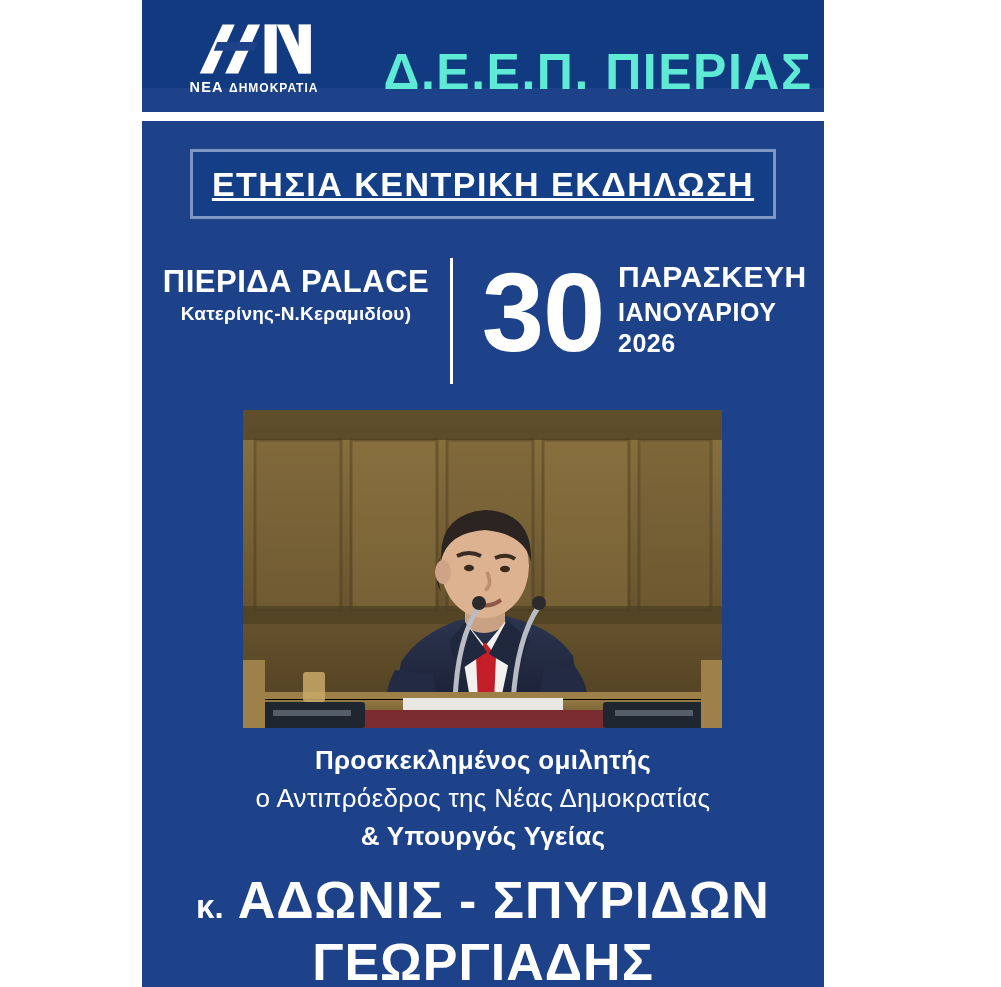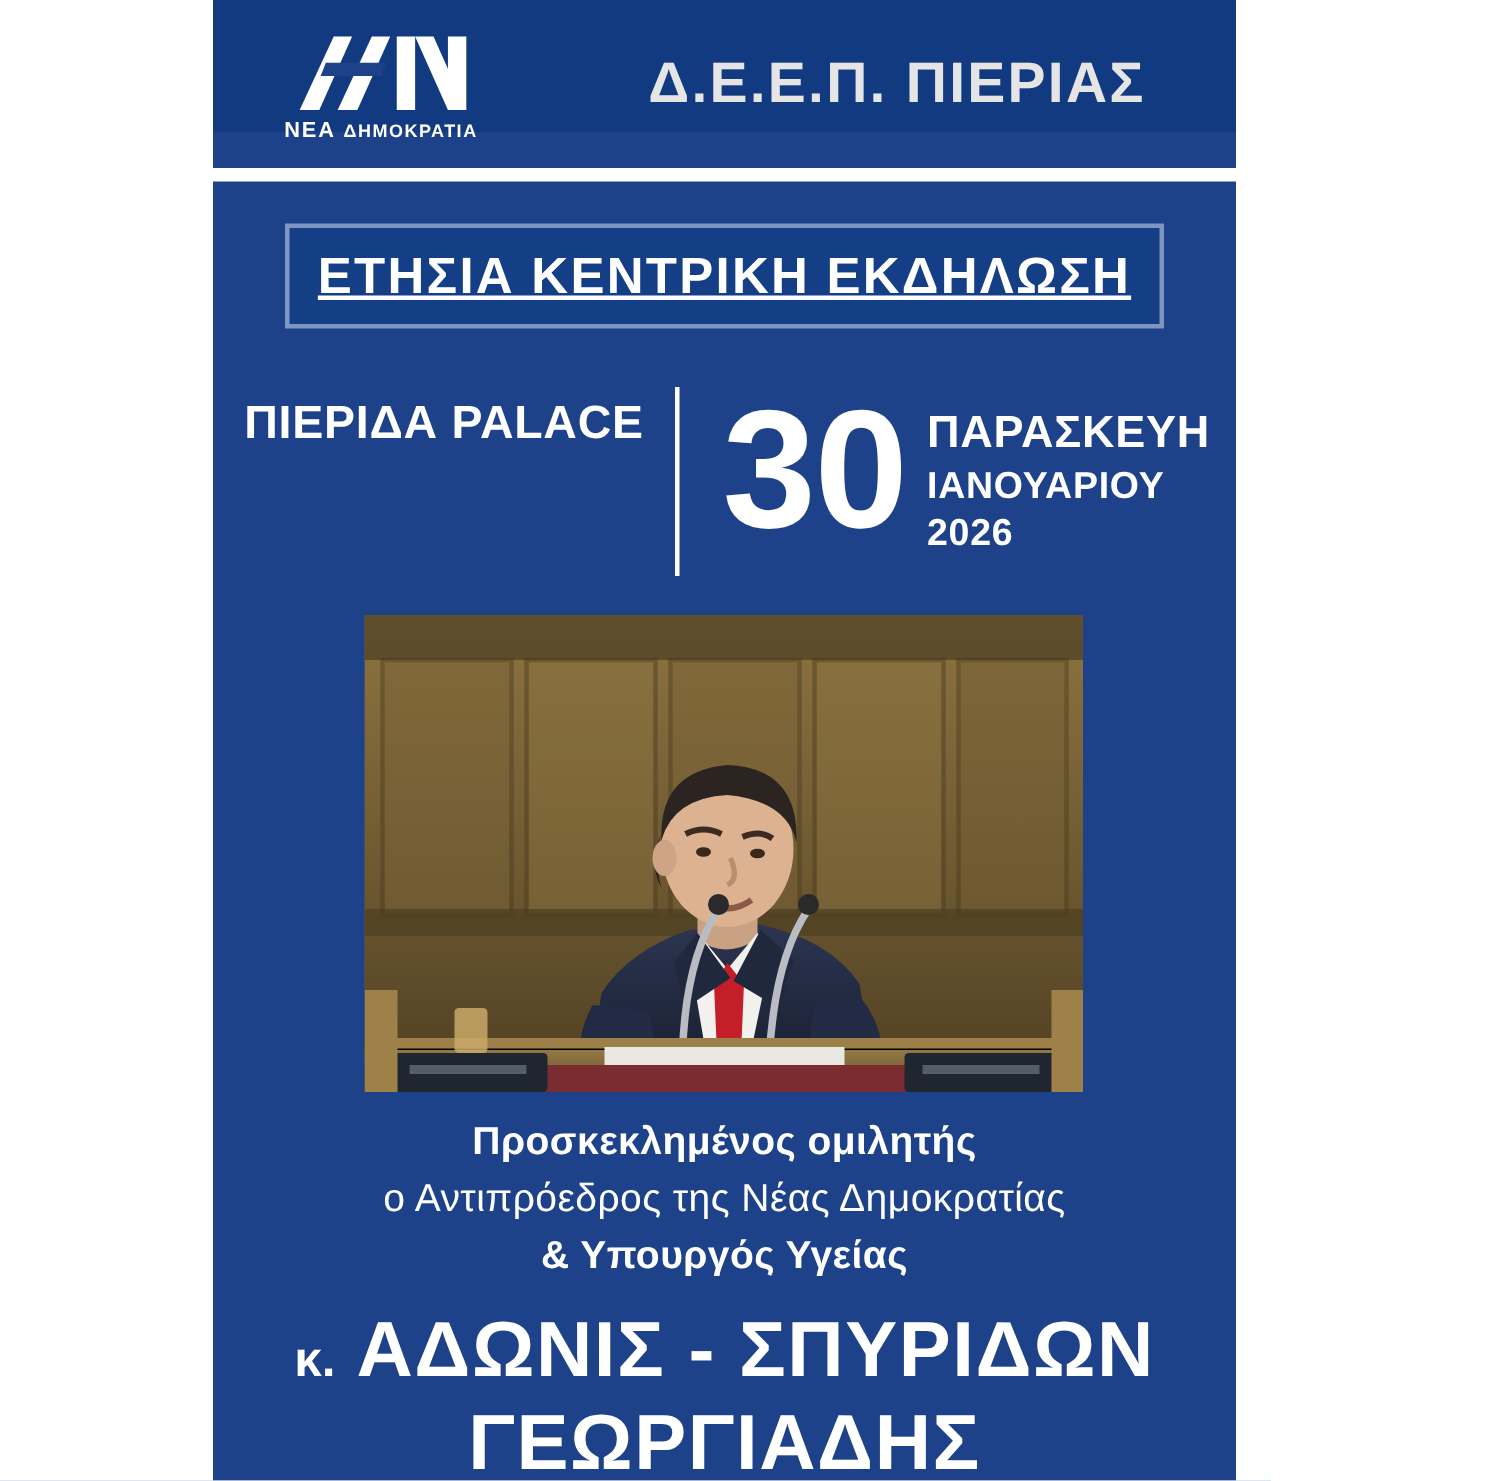--- a/index.html
+++ b/index.html
@@ -83,28 +83,28 @@
     font-weight: 700;
     white-space: nowrap;
   }
   .logo-text .small {
     font-size: 12px;
     letter-spacing: 1px;
   }
   .header-title {
     position: absolute;
     left: 230px;
-    top: 0;
+    top: 16px;
     width: 452px;
     height: 112px;
     display: flex;
     align-items: center;
     justify-content: center;
-    color: #e5e5e5;
-    font-size: 38px;
+    color: #5eead4;
+    font-size: 50px;
     font-weight: 700;
     letter-spacing: 1.5px;
     white-space: nowrap;
   }
 
   
   .title-box {
     position: absolute;
     left: 190px;
     top: 149px;
@@ -176,21 +176,21 @@
     text-align: center;
     color: #ffffff;
     font-size: 112px;
     font-weight: 700;
     line-height: 130px;
     letter-spacing: -1px;
   }
   .datecol {
     position: absolute;
     left: 468px;
-    top: 14px;
+    top: 2px;
     color: #ffffff;
   }
   .dow {
     font-size: 30px;
     font-weight: 700;
     letter-spacing: 0.5px;
     white-space: nowrap;
   }
   .month {
     margin-top: 4px;
@@ -302,20 +302,21 @@
   </div>
   <div class="header-underline"></div>
 
   <div class="title-box">
     <span>ΕΤΗΣΙΑ ΚΕΝΤΡΙΚΗ ΕΚΔΗΛΩΣΗ</span>
   </div>
 
   <div class="info-row">
     <div class="venue">
       <div class="venue-name">ΠΙΕΡΙΔΑ PALACE</div>
+      <div class="venue-addr2">Κατερίνης-Ν.Κεραμιδίου)</div>
     </div>
     <div class="divider"></div>
     <div class="daynum">30</div>
     <div class="datecol">
       <div class="dow">ΠΑΡΑΣΚΕΥΗ</div>
       <div class="month">ΙΑΝΟΥΑΡΙΟΥ</div>
       <div class="year">2026</div>
     </div>
   </div>
 

